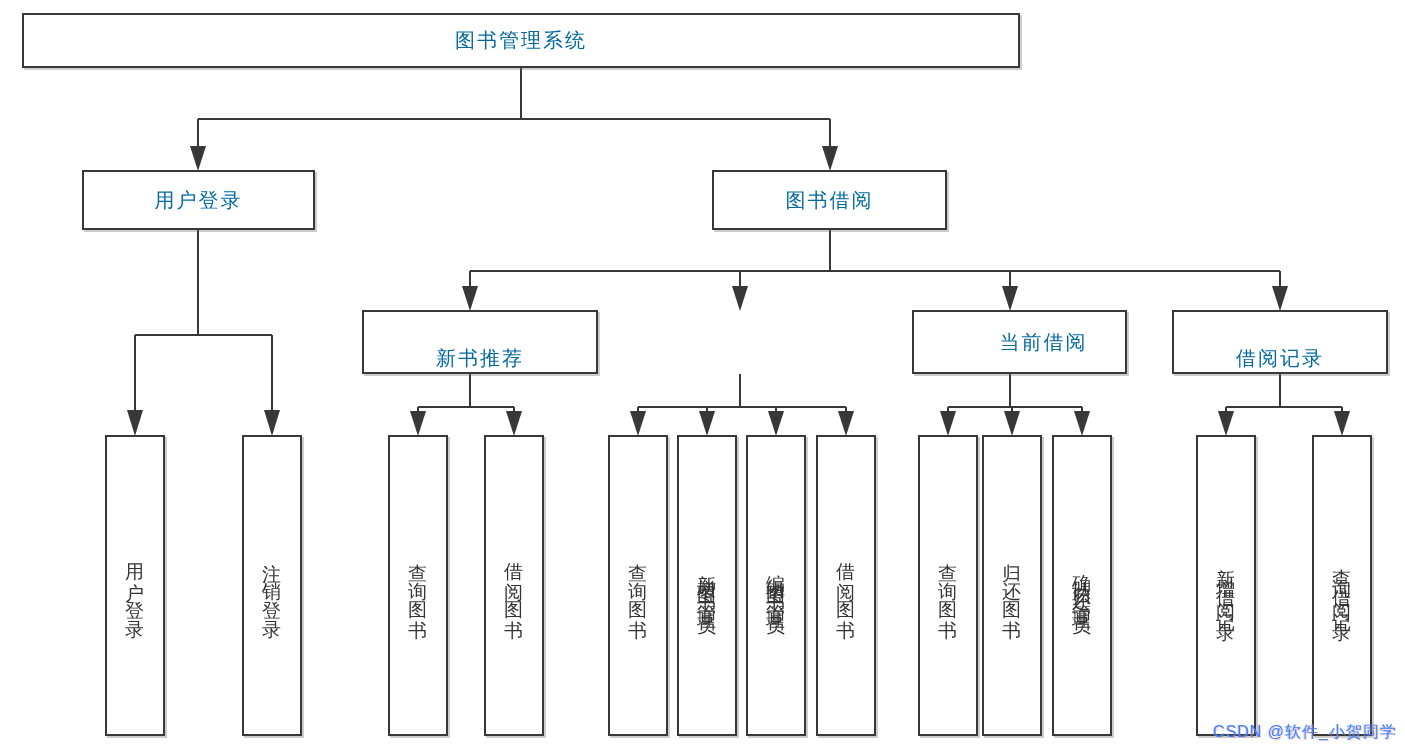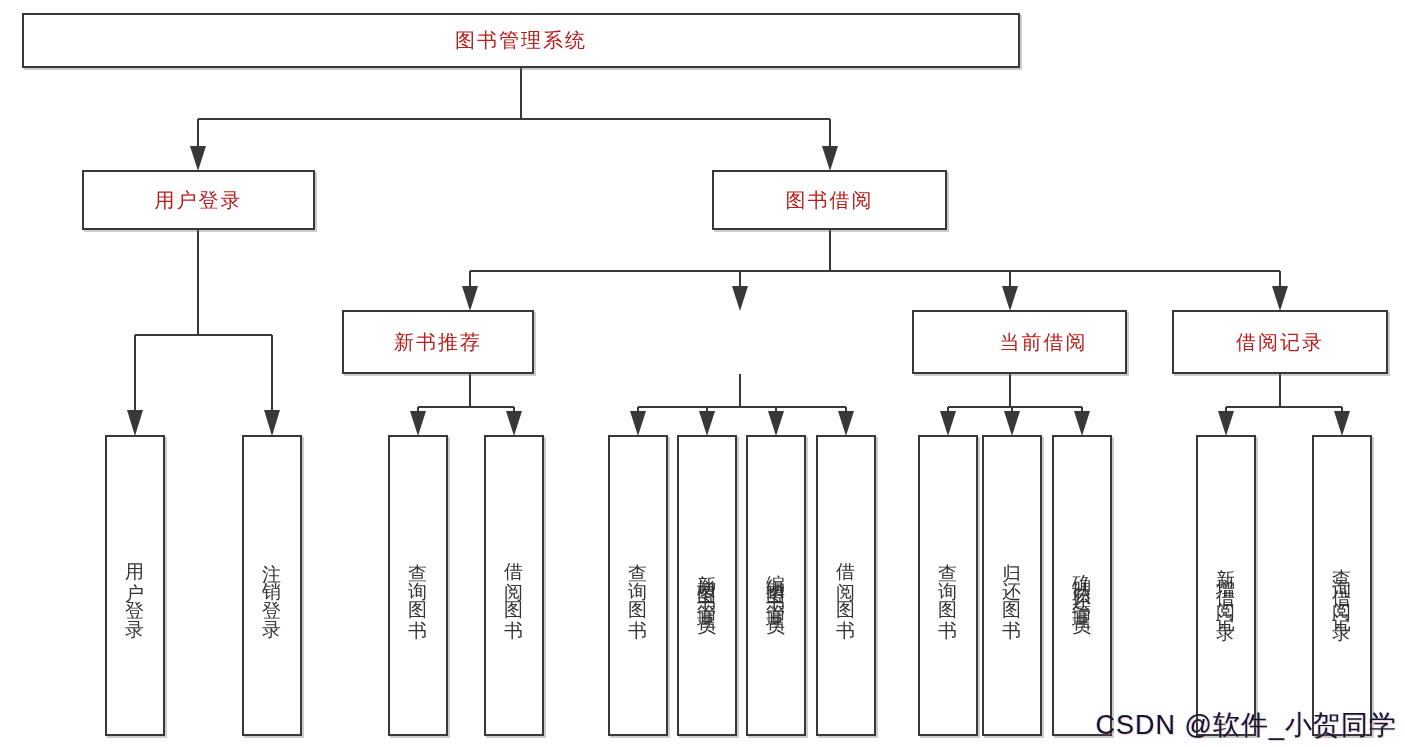--- a/index.html
+++ b/index.html
@@ -25,40 +25,40 @@
     border: 2px solid #383838;
     background: #ffffff;
     display: flex;
     align-items: center;
     justify-content: center;
     box-shadow: 2px 2px 0 rgba(110,110,110,0.35);
   }
   .hlabel {
     font-size: 20px;
     letter-spacing: 2px;
-    color: #b91c1c;
+    color: #0369a1;
     white-space: nowrap;
   }
   .vlabel {
     writing-mode: vertical-rl;
     text-orientation: mixed;
     font-size: 19px;
     color: #333333;
     line-height: 1;
   }
   .v-short { letter-spacing: 19px; }
   .v-med   { letter-spacing: 11px; }
   .v-long  { letter-spacing: 6px; }
   #watermark {
     position: absolute;
     right: 8px;
     bottom: 4px;
-    font-size: 27px;
+    font-size: 16px;
     letter-spacing: 1px;
-    color: #0f172a;
+    color: #3b82f6;
     text-shadow: -1px 0 0 rgba(120,150,255,0.35), 1px 1px 0 rgba(255,110,110,0.35);
     white-space: nowrap;
   }
 </style>
 </head>
 <body>
 
 <div id="stage">
 
   <svg id="connectors" viewBox="0 0 1405 747" xmlns="http://www.w3.org/2000/svg">
@@ -127,27 +127,27 @@
     <span class="hlabel">图书管理系统</span>
   </div>
 
   <div class="box" style="left:82px; top:170px; width:233px; height:60px;">
     <span class="hlabel">用户登录</span>
   </div>
   <div class="box" style="left:712px; top:170px; width:235px; height:60px;">
     <span class="hlabel">图书借阅</span>
   </div>
 
-  <div class="box" style="left:342px; top:310px; width:192px; height:64px;">
+  <div class="box" style="left:362px; top:310px; width:236px; height:64px;align-items:flex-end;">
     <span class="hlabel">新书推荐</span>
   </div>
   <div class="box" style="left:912px; top:310px; width:215px; height:64px;padding-left:48px;">
     <span class="hlabel">当前借阅</span>
   </div>
-  <div class="box" style="left:1172px; top:310px; width:216px; height:64px;">
+  <div class="box" style="left:1172px; top:310px; width:216px; height:64px;align-items:flex-end;">
     <span class="hlabel">借阅记录</span>
   </div>
 
   <div class="box" style="left:105px; top:435px; width:60px; height:301px;">
     <span class="vlabel v-short">用户登录</span>
   </div>
   <div class="box" style="left:242px; top:435px; width:60px; height:301px;">
     <span class="vlabel v-short">注销登录</span>
   </div>
 

